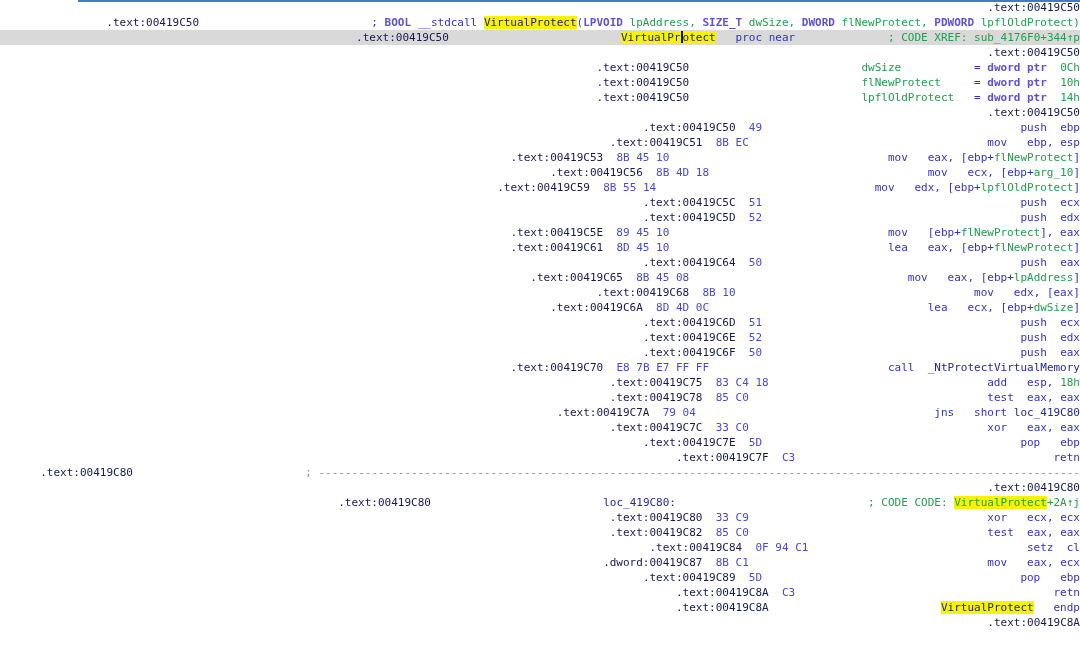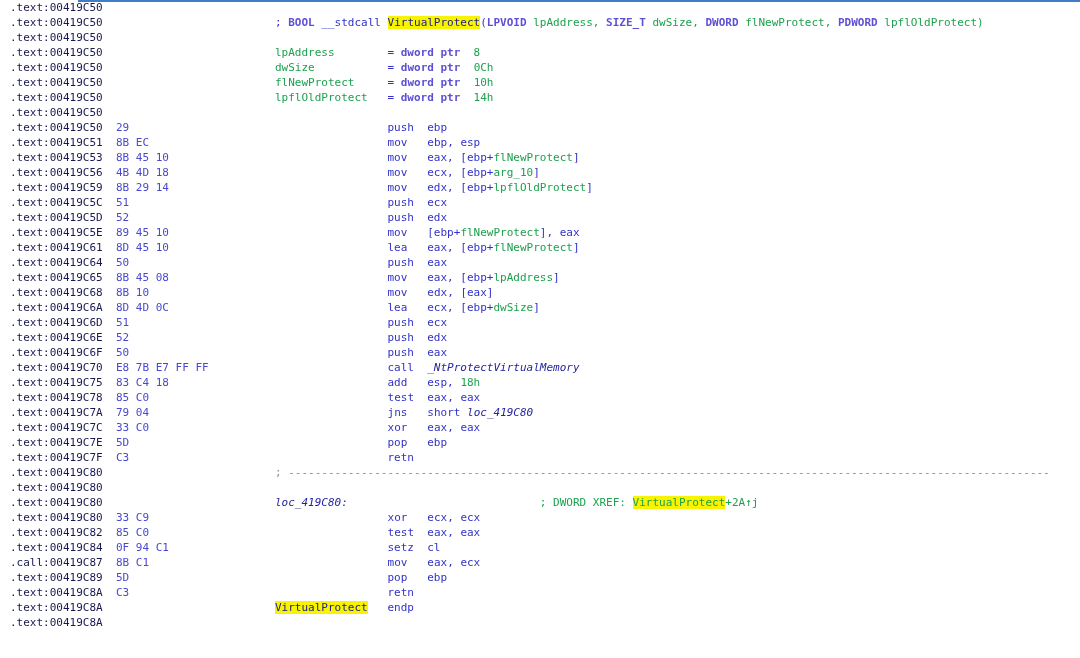--- a/index.html
+++ b/index.html
@@ -3,73 +3,73 @@
 <meta charset="utf-8">
 <style>
   html,body{margin:0;padding:0;}
   body{
     width:1080px;height:658px;overflow:hidden;background:#ffffff;position:relative;
     font-family:"DejaVu Sans Mono","Liberation Mono",monospace;
     font-size:11px;
   }
   #pane-top-edge{position:absolute;top:0;left:78px;right:0;height:2px;background:#3e7cc8;}
   #listing{position:absolute;top:0;left:0;width:1080px;}
-  .line{height:15px;line-height:15px;white-space:pre;padding-left:10px;}
+  .line{height:15px;line-height:15px;white-space:pre;padding-left:10px;text-align:right;}
   .line.sel{background:#d9d9d9;}
   .tk-a{color:#181850;}                 
   .tk-o{color:#4848d0;}                 
   .tk-b{color:#3232c8;}                 
   .tk-g{color:#1da14e;}                 
   .tk-k{color:#5e50d4;font-weight:bold;}                 
-  .tk-n{color:#26269c;font-style:italic;}                 
+  .tk-n{color:#26269c;}                 
   .tk-c{color:#8c8c8c;}                 
   .tk-hn{background:#f8f400;color:#20208a;} 
   .tk-hg{background:#f8f400;color:#1da14e;} 
   .caret{display:inline-block;width:0;height:12px;border-left:2px solid #141414;vertical-align:-2px;}
 </style>
 </head>
 <body>
 
 <div id="pane-top-edge"></div>
 <div id="listing">
     <div class="line"><span class="tk-a">.text:00419C50</span></div>
     <div class="line"><span class="tk-a">.text:00419C50</span>                          <span class="tk-b">; </span><span class="tk-k">BOOL</span><span class="tk-b"> __stdcall </span><span class="tk-hn">VirtualProtect</span><span class="tk-b">(</span><span class="tk-k">LPVOID</span><span class="tk-b"> </span><span class="tk-g">lpAddress,</span><span class="tk-b"> </span><span class="tk-k">SIZE_T</span><span class="tk-b"> </span><span class="tk-g">dwSize,</span><span class="tk-b"> </span><span class="tk-k">DWORD</span><span class="tk-b"> </span><span class="tk-g">flNewProtect,</span><span class="tk-b"> </span><span class="tk-k">PDWORD</span><span class="tk-b"> </span><span class="tk-g">lpflOldProtect)</span></div>
+    <div class="line sel"><span class="tk-a">.text:00419C50</span>                          <span class="tk-hn">VirtualPr</span><span class="caret"></span><span class="tk-hn">otect</span>   <span class="tk-b">proc near</span>              <span class="tk-g">; CODE XREF: sub_4176F0+344↑p</span></div>
     <div class="line"><span class="tk-a">.text:00419C50</span></div>
-    <div class="line"><span class="tk-a">.text:00419C50</span>                          <span class="tk-g">lpAddress</span>        <span class="tk-b">= </span><span class="tk-k">dword ptr</span>  <span class="tk-g">8</span></div>
     <div class="line"><span class="tk-a">.text:00419C50</span>                          <span class="tk-g">dwSize</span>           <span class="tk-b">= </span><span class="tk-k">dword ptr</span>  <span class="tk-g">0Ch</span></div>
     <div class="line"><span class="tk-a">.text:00419C50</span>                          <span class="tk-g">flNewProtect</span>     <span class="tk-b">= </span><span class="tk-k">dword ptr</span>  <span class="tk-g">10h</span></div>
     <div class="line"><span class="tk-a">.text:00419C50</span>                          <span class="tk-g">lpflOldProtect</span>   <span class="tk-b">= </span><span class="tk-k">dword ptr</span>  <span class="tk-g">14h</span></div>
     <div class="line"><span class="tk-a">.text:00419C50</span></div>
-    <div class="line"><span class="tk-a">.text:00419C50</span>  <span class="tk-o">29</span>                                       <span class="tk-b">push</span>  <span class="tk-b">ebp</span></div>
+    <div class="line"><span class="tk-a">.text:00419C50</span>  <span class="tk-o">49</span>                                       <span class="tk-b">push</span>  <span class="tk-b">ebp</span></div>
     <div class="line"><span class="tk-a">.text:00419C51</span>  <span class="tk-o">8B EC</span>                                    <span class="tk-b">mov</span>   <span class="tk-b">ebp, esp</span></div>
     <div class="line"><span class="tk-a">.text:00419C53</span>  <span class="tk-o">8B 45 10</span>                                 <span class="tk-b">mov</span>   <span class="tk-b">eax, [ebp+</span><span class="tk-g">flNewProtect</span><span class="tk-b">]</span></div>
-    <div class="line"><span class="tk-a">.text:00419C56</span>  <span class="tk-o">4B 4D 18</span>                                 <span class="tk-b">mov</span>   <span class="tk-b">ecx, [ebp+</span><span class="tk-g">arg_10</span><span class="tk-b">]</span></div>
-    <div class="line"><span class="tk-a">.text:00419C59</span>  <span class="tk-o">8B 29 14</span>                                 <span class="tk-b">mov</span>   <span class="tk-b">edx, [ebp+</span><span class="tk-g">lpflOldProtect</span><span class="tk-b">]</span></div>
+    <div class="line"><span class="tk-a">.text:00419C56</span>  <span class="tk-o">8B 4D 18</span>                                 <span class="tk-b">mov</span>   <span class="tk-b">ecx, [ebp+</span><span class="tk-g">arg_10</span><span class="tk-b">]</span></div>
+    <div class="line"><span class="tk-a">.text:00419C59</span>  <span class="tk-o">8B 55 14</span>                                 <span class="tk-b">mov</span>   <span class="tk-b">edx, [ebp+</span><span class="tk-g">lpflOldProtect</span><span class="tk-b">]</span></div>
     <div class="line"><span class="tk-a">.text:00419C5C</span>  <span class="tk-o">51</span>                                       <span class="tk-b">push</span>  <span class="tk-b">ecx</span></div>
     <div class="line"><span class="tk-a">.text:00419C5D</span>  <span class="tk-o">52</span>                                       <span class="tk-b">push</span>  <span class="tk-b">edx</span></div>
     <div class="line"><span class="tk-a">.text:00419C5E</span>  <span class="tk-o">89 45 10</span>                                 <span class="tk-b">mov</span>   <span class="tk-b">[ebp+</span><span class="tk-g">flNewProtect</span><span class="tk-b">], eax</span></div>
     <div class="line"><span class="tk-a">.text:00419C61</span>  <span class="tk-o">8D 45 10</span>                                 <span class="tk-b">lea</span>   <span class="tk-b">eax, [ebp+</span><span class="tk-g">flNewProtect</span><span class="tk-b">]</span></div>
     <div class="line"><span class="tk-a">.text:00419C64</span>  <span class="tk-o">50</span>                                       <span class="tk-b">push</span>  <span class="tk-b">eax</span></div>
     <div class="line"><span class="tk-a">.text:00419C65</span>  <span class="tk-o">8B 45 08</span>                                 <span class="tk-b">mov</span>   <span class="tk-b">eax, [ebp+</span><span class="tk-g">lpAddress</span><span class="tk-b">]</span></div>
     <div class="line"><span class="tk-a">.text:00419C68</span>  <span class="tk-o">8B 10</span>                                    <span class="tk-b">mov</span>   <span class="tk-b">edx, [eax]</span></div>
     <div class="line"><span class="tk-a">.text:00419C6A</span>  <span class="tk-o">8D 4D 0C</span>                                 <span class="tk-b">lea</span>   <span class="tk-b">ecx, [ebp+</span><span class="tk-g">dwSize</span><span class="tk-b">]</span></div>
     <div class="line"><span class="tk-a">.text:00419C6D</span>  <span class="tk-o">51</span>                                       <span class="tk-b">push</span>  <span class="tk-b">ecx</span></div>
     <div class="line"><span class="tk-a">.text:00419C6E</span>  <span class="tk-o">52</span>                                       <span class="tk-b">push</span>  <span class="tk-b">edx</span></div>
     <div class="line"><span class="tk-a">.text:00419C6F</span>  <span class="tk-o">50</span>                                       <span class="tk-b">push</span>  <span class="tk-b">eax</span></div>
     <div class="line"><span class="tk-a">.text:00419C70</span>  <span class="tk-o">E8 7B E7 FF FF</span>                           <span class="tk-b">call</span>  <span class="tk-n">_NtProtectVirtualMemory</span></div>
     <div class="line"><span class="tk-a">.text:00419C75</span>  <span class="tk-o">83 C4 18</span>                                 <span class="tk-b">add</span>   <span class="tk-b">esp, </span><span class="tk-g">18h</span></div>
     <div class="line"><span class="tk-a">.text:00419C78</span>  <span class="tk-o">85 C0</span>                                    <span class="tk-b">test</span>  <span class="tk-b">eax, eax</span></div>
     <div class="line"><span class="tk-a">.text:00419C7A</span>  <span class="tk-o">79 04</span>                                    <span class="tk-b">jns</span>   <span class="tk-b">short </span><span class="tk-n">loc_419C80</span></div>
     <div class="line"><span class="tk-a">.text:00419C7C</span>  <span class="tk-o">33 C0</span>                                    <span class="tk-b">xor</span>   <span class="tk-b">eax, eax</span></div>
     <div class="line"><span class="tk-a">.text:00419C7E</span>  <span class="tk-o">5D</span>                                       <span class="tk-b">pop</span>   <span class="tk-b">ebp</span></div>
     <div class="line"><span class="tk-a">.text:00419C7F</span>  <span class="tk-o">C3</span>                                       <span class="tk-b">retn</span></div>
     <div class="line"><span class="tk-a">.text:00419C80</span>                          <span class="tk-c">; -------------------------------------------------------------------------------------------------------------------</span></div>
     <div class="line"><span class="tk-a">.text:00419C80</span></div>
-    <div class="line"><span class="tk-a">.text:00419C80</span>                          <span class="tk-n">loc_419C80:</span>                             <span class="tk-g">; DWORD XREF: </span><span class="tk-hg">VirtualProtect</span><span class="tk-g">+2A↑j</span></div>
+    <div class="line"><span class="tk-a">.text:00419C80</span>                          <span class="tk-n">loc_419C80:</span>                             <span class="tk-g">; CODE CODE: </span><span class="tk-hg">VirtualProtect</span><span class="tk-g">+2A↑j</span></div>
     <div class="line"><span class="tk-a">.text:00419C80</span>  <span class="tk-o">33 C9</span>                                    <span class="tk-b">xor</span>   <span class="tk-b">ecx, ecx</span></div>
     <div class="line"><span class="tk-a">.text:00419C82</span>  <span class="tk-o">85 C0</span>                                    <span class="tk-b">test</span>  <span class="tk-b">eax, eax</span></div>
     <div class="line"><span class="tk-a">.text:00419C84</span>  <span class="tk-o">0F 94 C1</span>                                 <span class="tk-b">setz</span>  <span class="tk-b">cl</span></div>
-    <div class="line"><span class="tk-a">.call:00419C87</span>  <span class="tk-o">8B C1</span>                                    <span class="tk-b">mov</span>   <span class="tk-b">eax, ecx</span></div>
+    <div class="line"><span class="tk-a">.dword:00419C87</span>  <span class="tk-o">8B C1</span>                                    <span class="tk-b">mov</span>   <span class="tk-b">eax, ecx</span></div>
     <div class="line"><span class="tk-a">.text:00419C89</span>  <span class="tk-o">5D</span>                                       <span class="tk-b">pop</span>   <span class="tk-b">ebp</span></div>
     <div class="line"><span class="tk-a">.text:00419C8A</span>  <span class="tk-o">C3</span>                                       <span class="tk-b">retn</span></div>
     <div class="line"><span class="tk-a">.text:00419C8A</span>                          <span class="tk-hn">VirtualProtect</span>   <span class="tk-b">endp</span></div>
     <div class="line"><span class="tk-a">.text:00419C8A</span></div>
   </div>
 
 </body></html>

